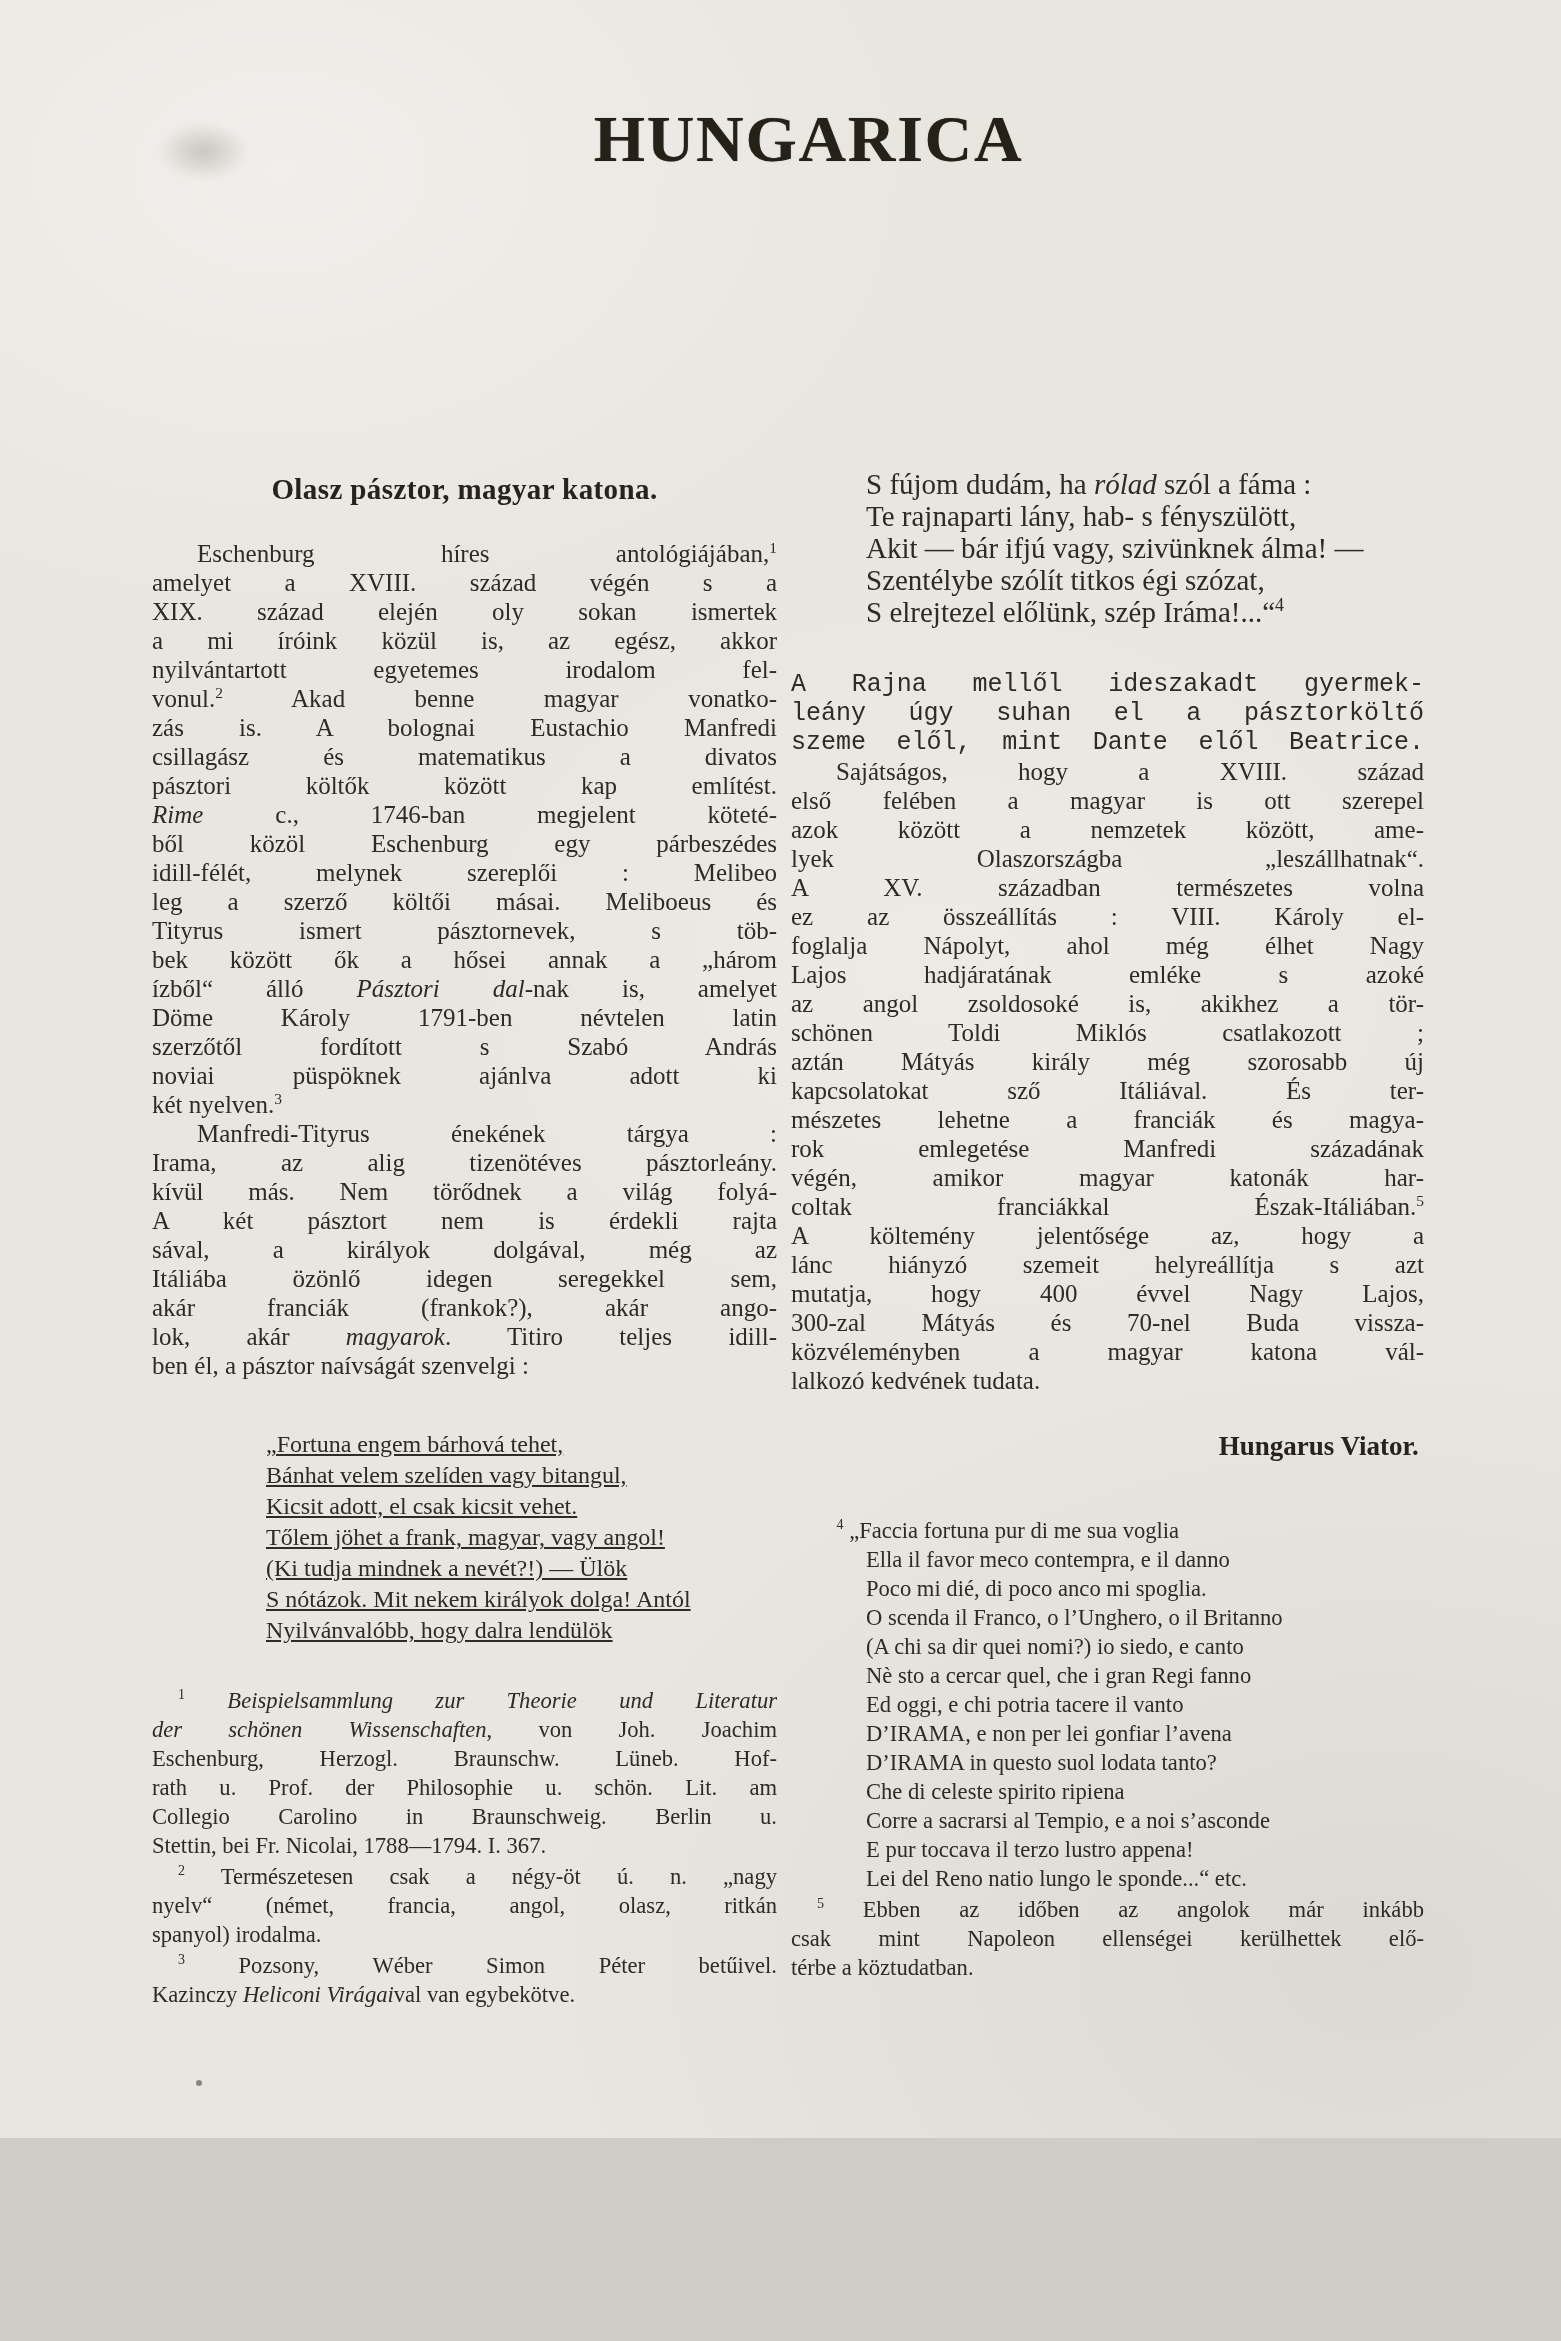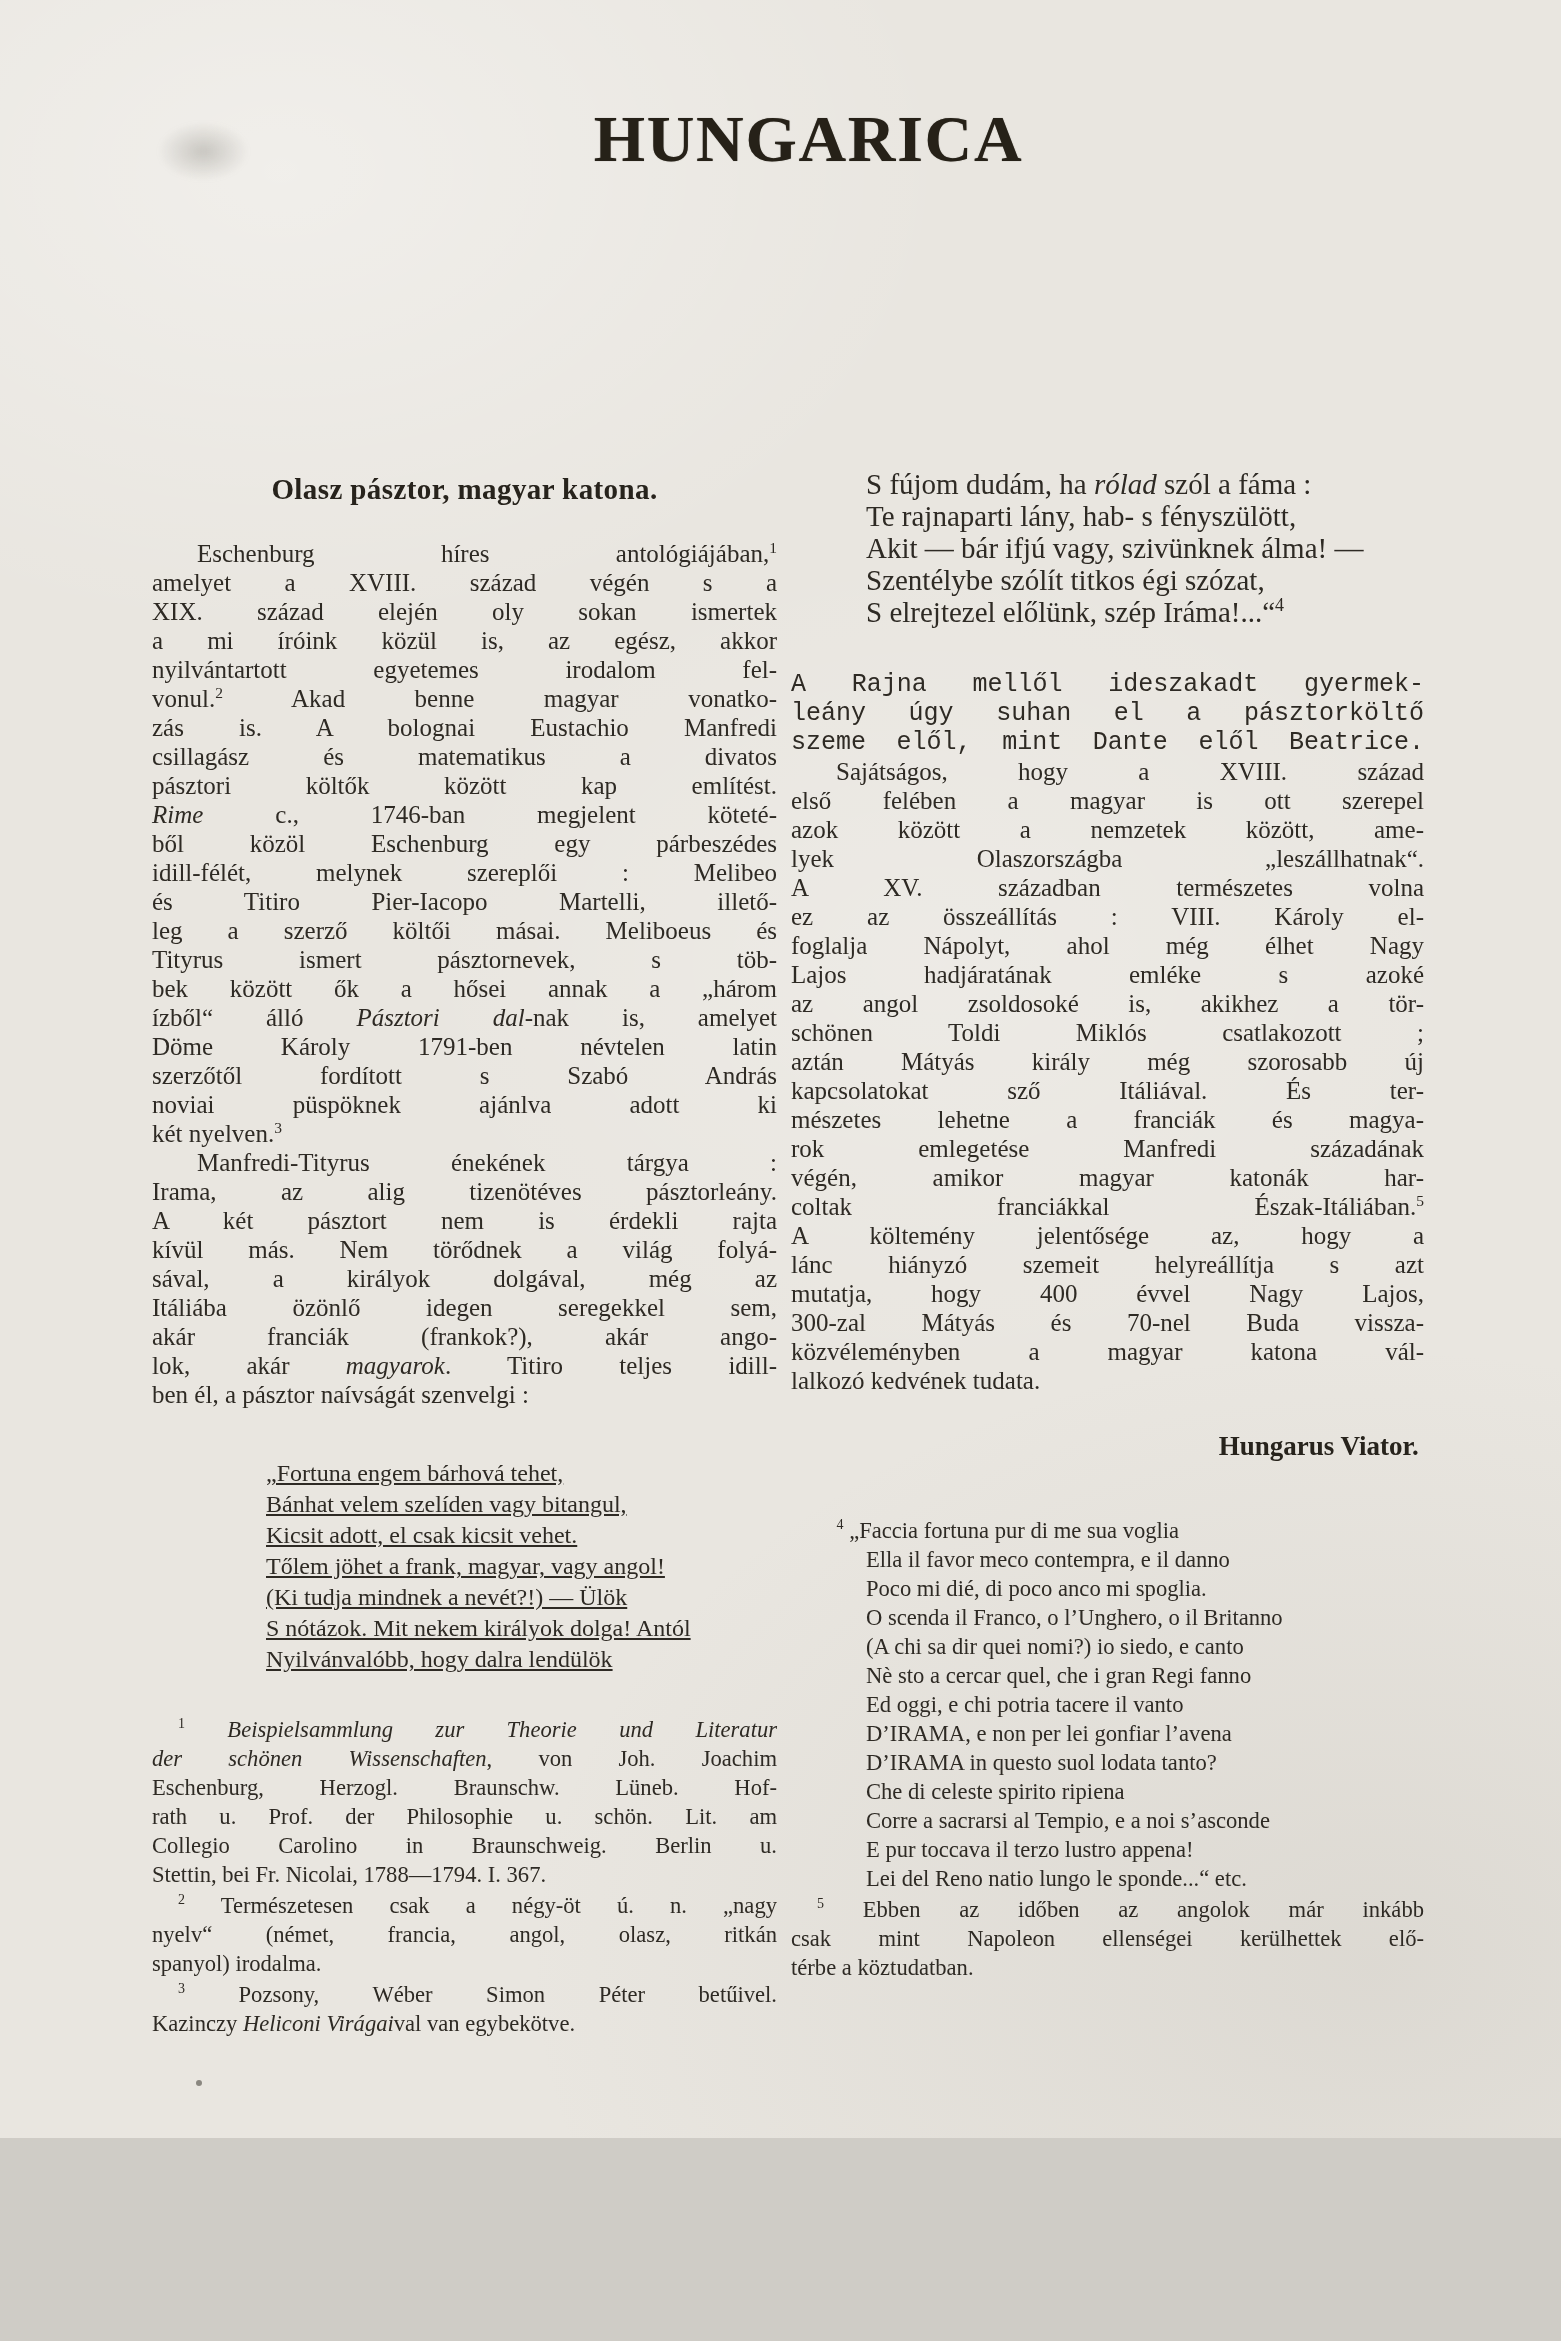--- a/index.html
+++ b/index.html
@@ -119,35 +119,34 @@
           <div class="line"><span>XIX. század elején oly sokan ismertek</span></div>
           <div class="line"><span>a mi íróink közül is, az egész, akkor</span></div>
           <div class="line"><span>nyilvántartott egyetemes irodalom fel-</span></div>
           <div class="line"><span>vonul.</span><span class="sup">2</span><span> Akad benne magyar vonatko-</span></div>
           <div class="line"><span>zás is. A bolognai Eustachio Manfredi</span></div>
           <div class="line"><span>csillagász és matematikus a divatos</span></div>
           <div class="line"><span>pásztori költők között kap említést.</span></div>
           <div class="line"><span class="i">Rime</span><span> c., 1746-ban megjelent köteté-</span></div>
           <div class="line"><span>ből közöl Eschenburg egy párbeszédes</span></div>
           <div class="line"><span>idill-félét, melynek szereplői : Melibeo</span></div>
-          <div class="line"><span>és Titiro Pier-Iacopo Martelli, illető-</span></div>
           <div class="line"><span>leg a szerző költői másai. Meliboeus és</span></div>
           <div class="line"><span>Tityrus ismert pásztornevek, s töb-</span></div>
           <div class="line"><span>bek között ők a hősei annak a „három</span></div>
           <div class="line"><span>ízből“ álló </span><span class="i">Pásztori dal</span><span>-nak is, amelyet</span></div>
           <div class="line"><span>Döme Károly 1791-ben névtelen latin</span></div>
           <div class="line"><span>szerzőtől fordított s Szabó András</span></div>
           <div class="line"><span>noviai püspöknek ajánlva adott ki</span></div>
           <div class="line last"><span>két nyelven.</span><span class="sup">3</span></div>
         </div>
       <div class="body">
           <div class="line ind"><span>Manfredi-Tityrus énekének tárgya :</span></div>
           <div class="line"><span>Irama, az alig tizenötéves pásztorleány.</span></div>
+          <div class="line"><span>kívül más. Nem törődnek a világ folyá-</span></div>
           <div class="line"><span>A két pásztort nem is érdekli rajta</span></div>
-          <div class="line"><span>kívül más. Nem törődnek a világ folyá-</span></div>
           <div class="line"><span>sával, a királyok dolgával, még az</span></div>
           <div class="line"><span>Itáliába özönlő idegen seregekkel sem,</span></div>
           <div class="line"><span>akár franciák (frankok?), akár ango-</span></div>
           <div class="line"><span>lok, akár </span><span class="i">magyarok</span><span>. Titiro teljes idill-</span></div>
           <div class="line last"><span>ben él, a pásztor naívságát szenvelgi :</span></div>
         </div>
       <div class="verse verse-left">
           <div class="line"><span>„Fortuna engem bárhová tehet,</span></div>
           <div class="line"><span>Bánhat velem szelíden vagy bitangul,</span></div>
           <div class="line"><span>Kicsit adott, el csak kicsit vehet.</span></div>

